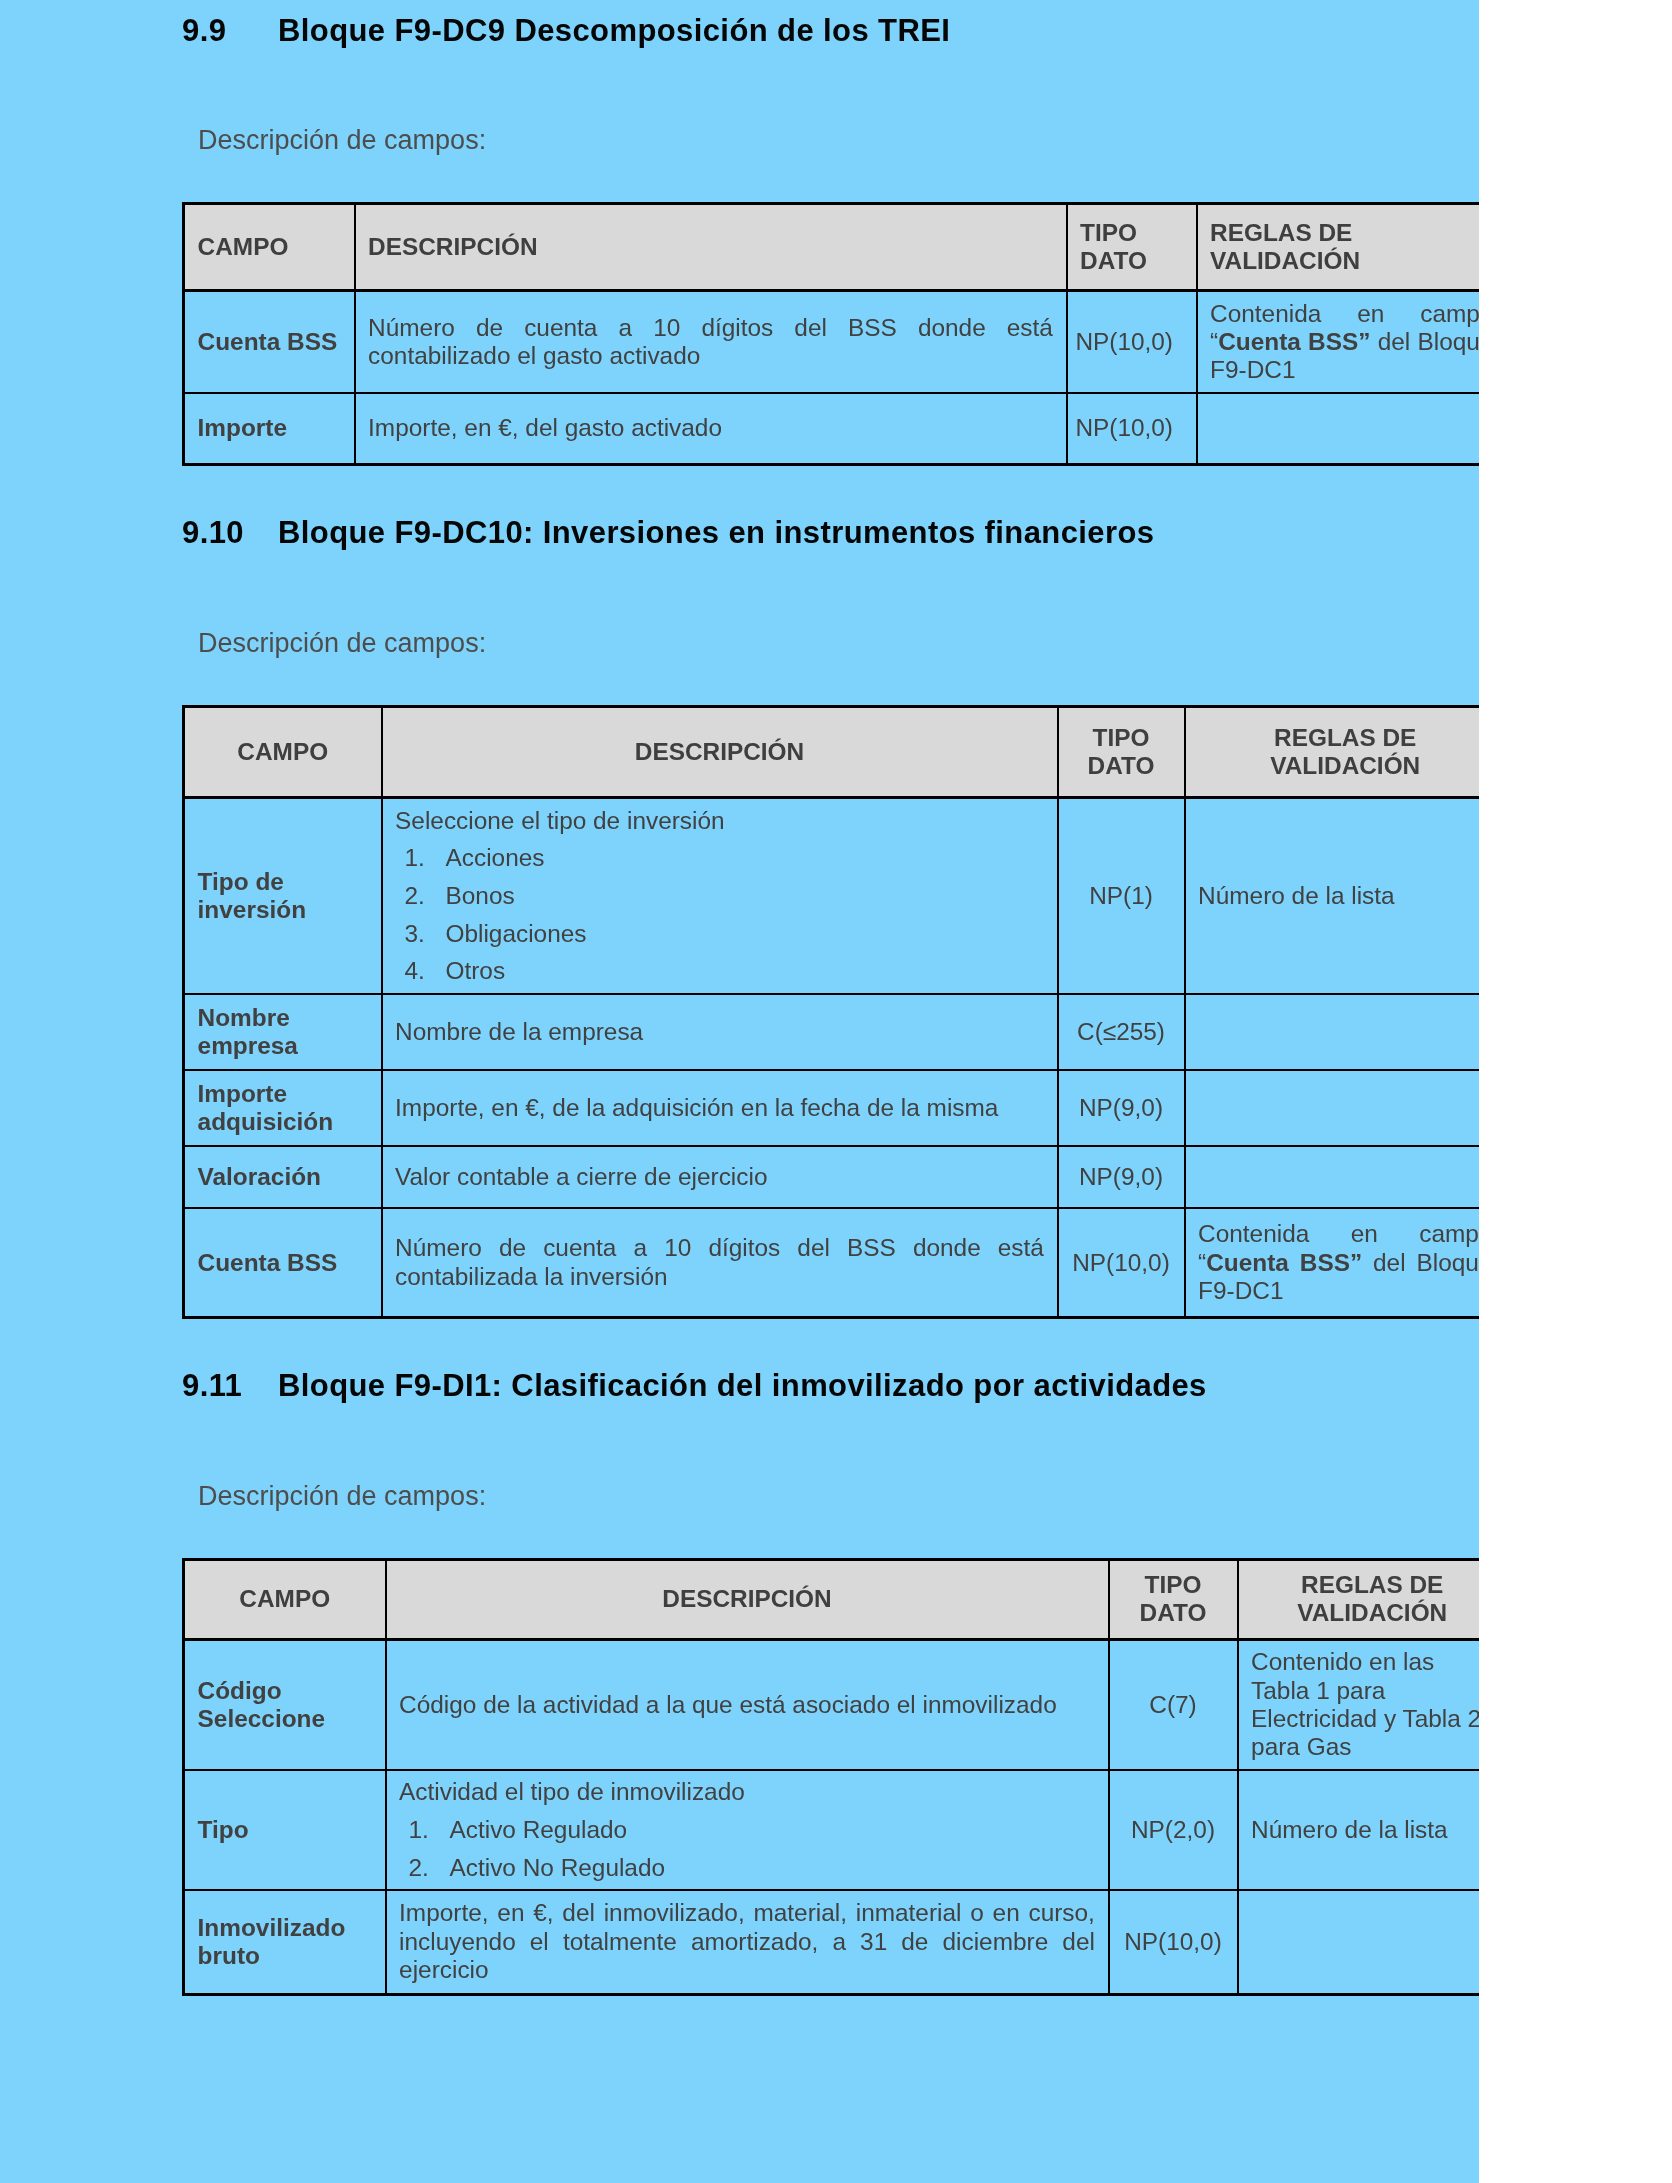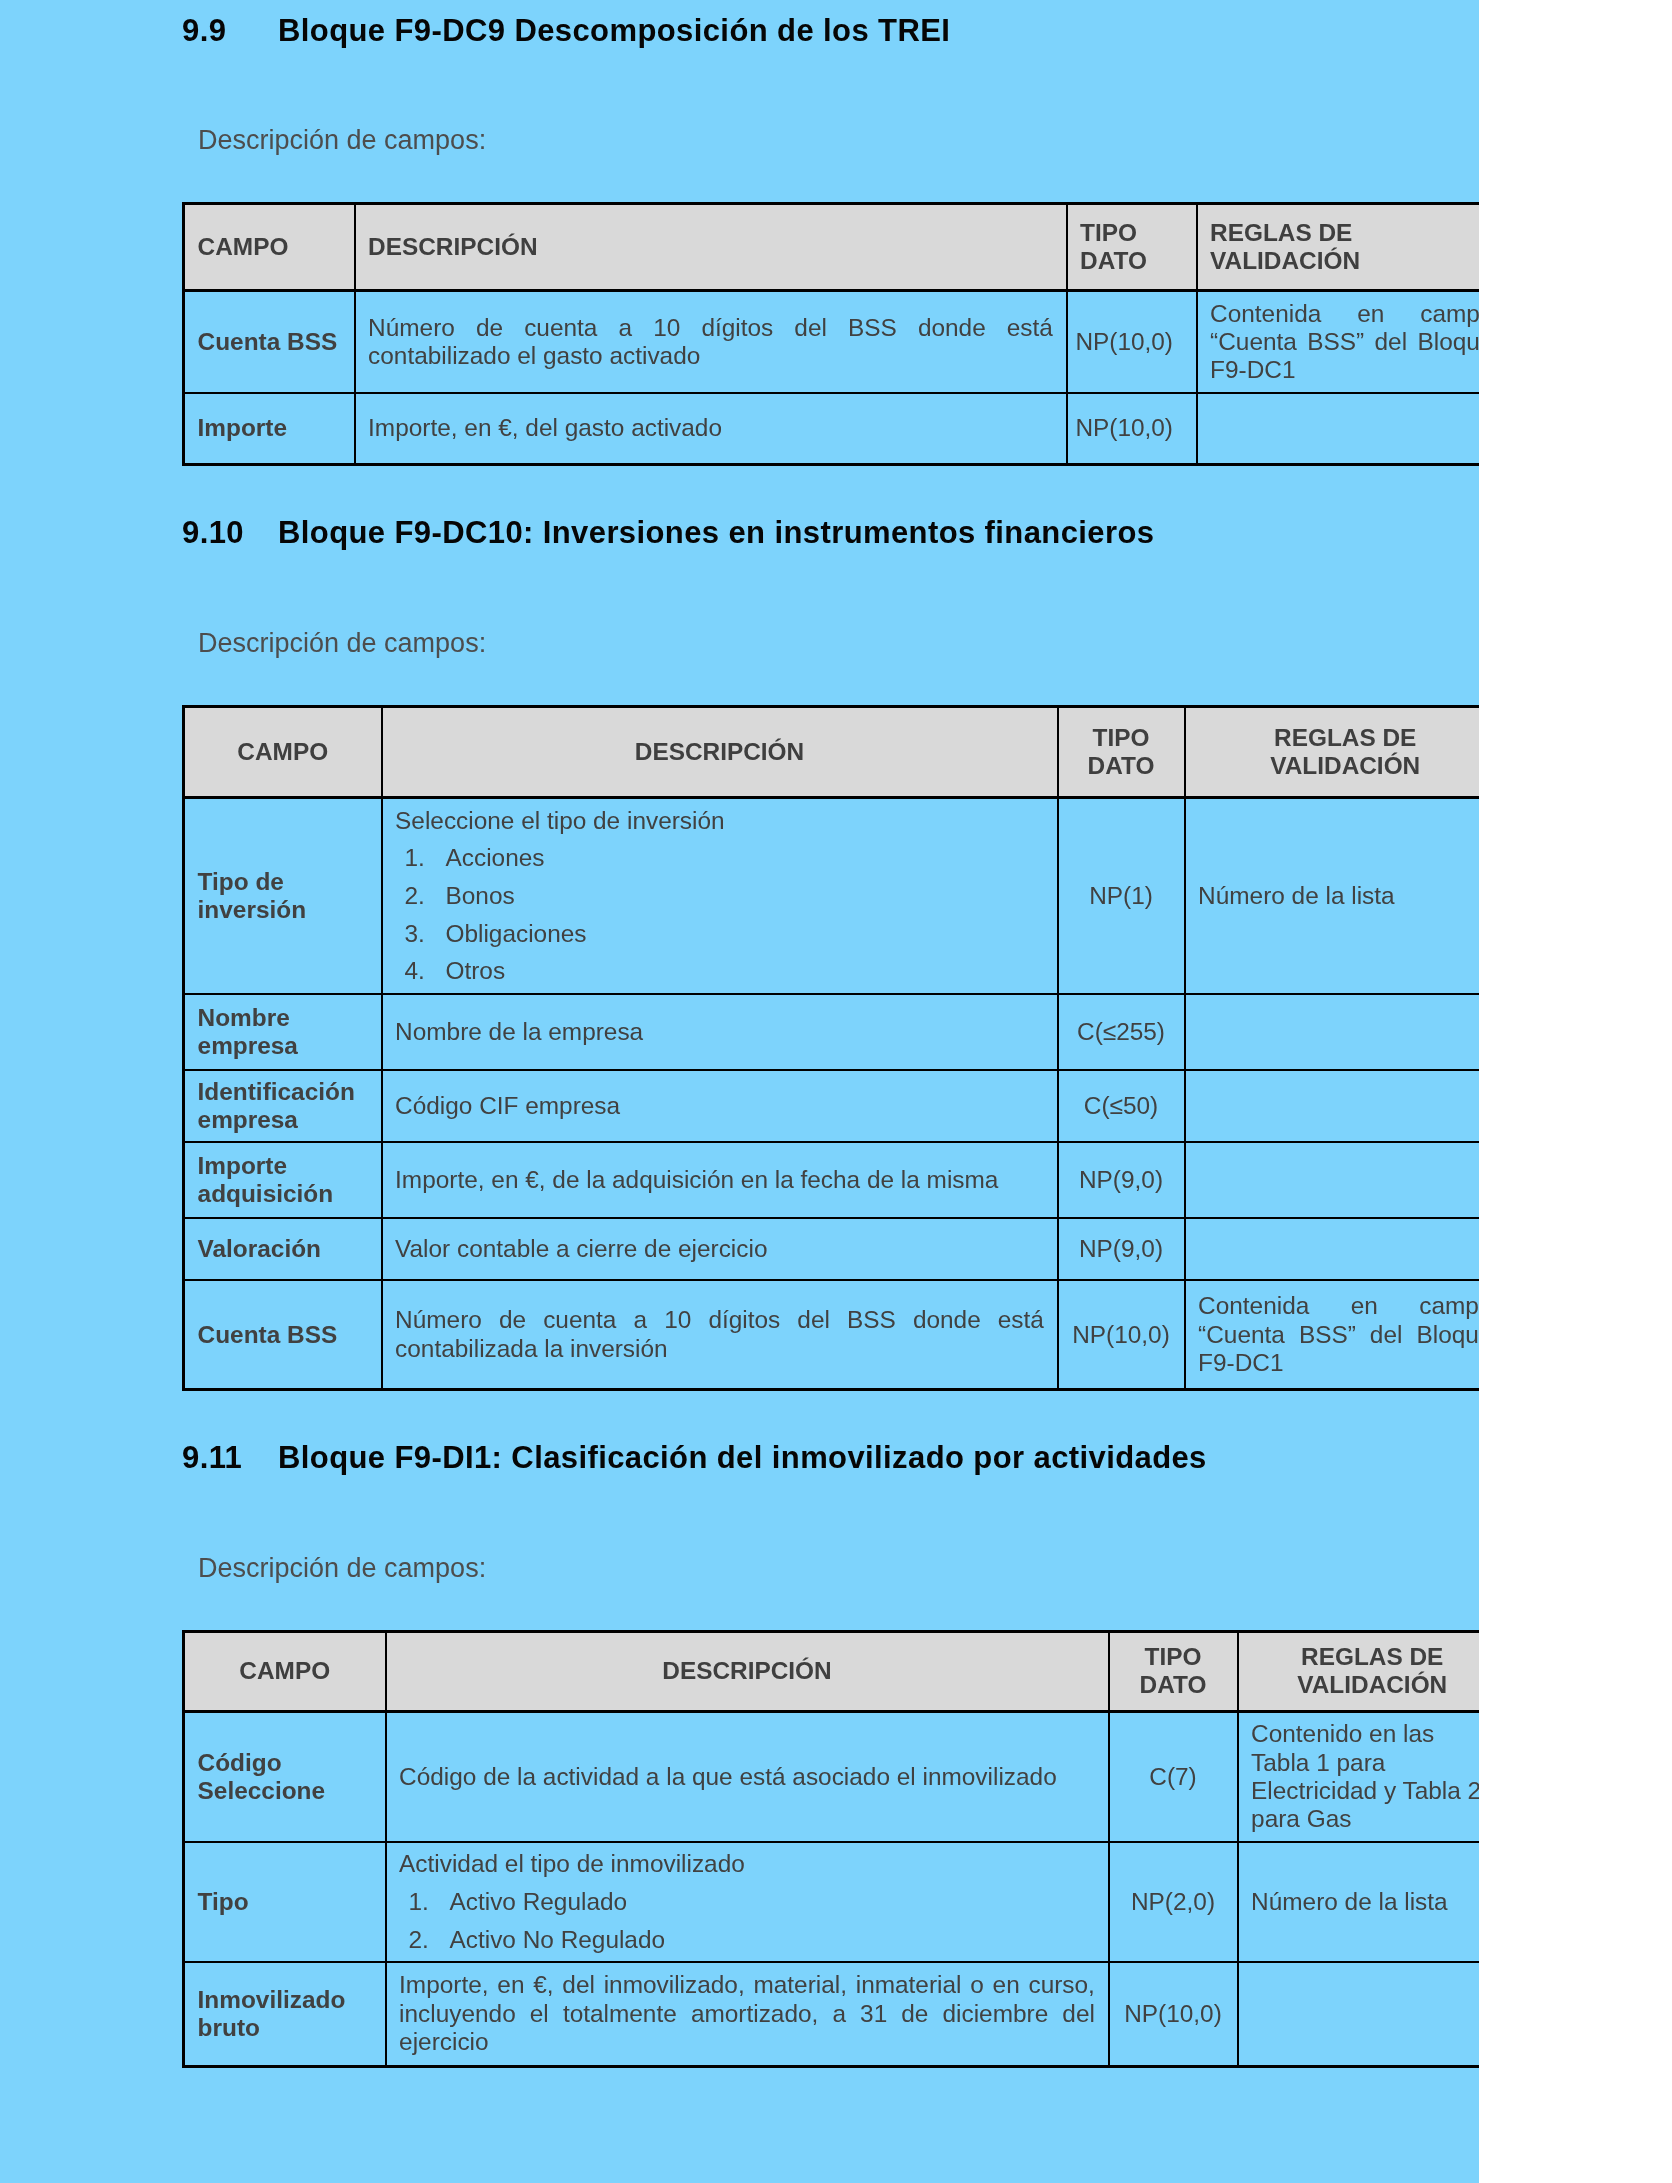--- a/index.html
+++ b/index.html
@@ -33,21 +33,21 @@
     border-bottom:3.1px solid #000;
   }
   .t-center th { text-align:center; padding:6.3px 6.3px; }
   .t-left th { text-align:left; }
   td.campo { font-weight:bold; padding:6.3px 17.3px 6.3px 12.6px; }
   td.desc { padding:6.3px 14px; }
   td.desc.justify, td.reglas.justify { text-align:justify; }
   td.tipo.center { text-align:center; padding:6.3px 3.1px; }
   td.tipo.left { text-align:left; padding:6.3px 4.7px 6.3px 7.9px; }
   td.reglas { padding:6.3px 11px; }
-  .b { font-weight:normal; }
+  .b { font-weight:bold; }
   .para { margin:0; }
   .li { display:flex; margin:9.4px 0 0 9.4px; }
   .li .num { width:41px; flex:0 0 41px; }
 </style>
 </head>
 <body>
 
 <div class="page">
 <div class="content">
 
@@ -133,26 +133,20 @@
         </td>
         <td class="tipo center">NP(1)</td>
         <td class="reglas">Número de la lista</td>
       </tr>
       <tr style="height:76px">
         <td class="campo">Nombre empresa</td>
         <td class="desc">Nombre de la empresa</td>
         <td class="tipo center">C(≤255)</td>
         <td class="reglas"></td>
       </tr>
-      <tr style="height:72px">
-        <td class="campo">Identificación empresa</td>
-        <td class="desc">Código CIF empresa</td>
-        <td class="tipo center">C(≤50)</td>
-        <td class="reglas"></td>
-      </tr>
       <tr style="height:76px">
         <td class="campo">Importe adquisición</td>
         <td class="desc justify">Importe, en €, de la adquisición en la fecha de la misma</td>
         <td class="tipo center">NP(9,0)</td>
         <td class="reglas"></td>
       </tr>
       <tr style="height:62px">
         <td class="campo">Valoración</td>
         <td class="desc">Valor contable a cierre de ejercicio</td>
         <td class="tipo center">NP(9,0)</td>

